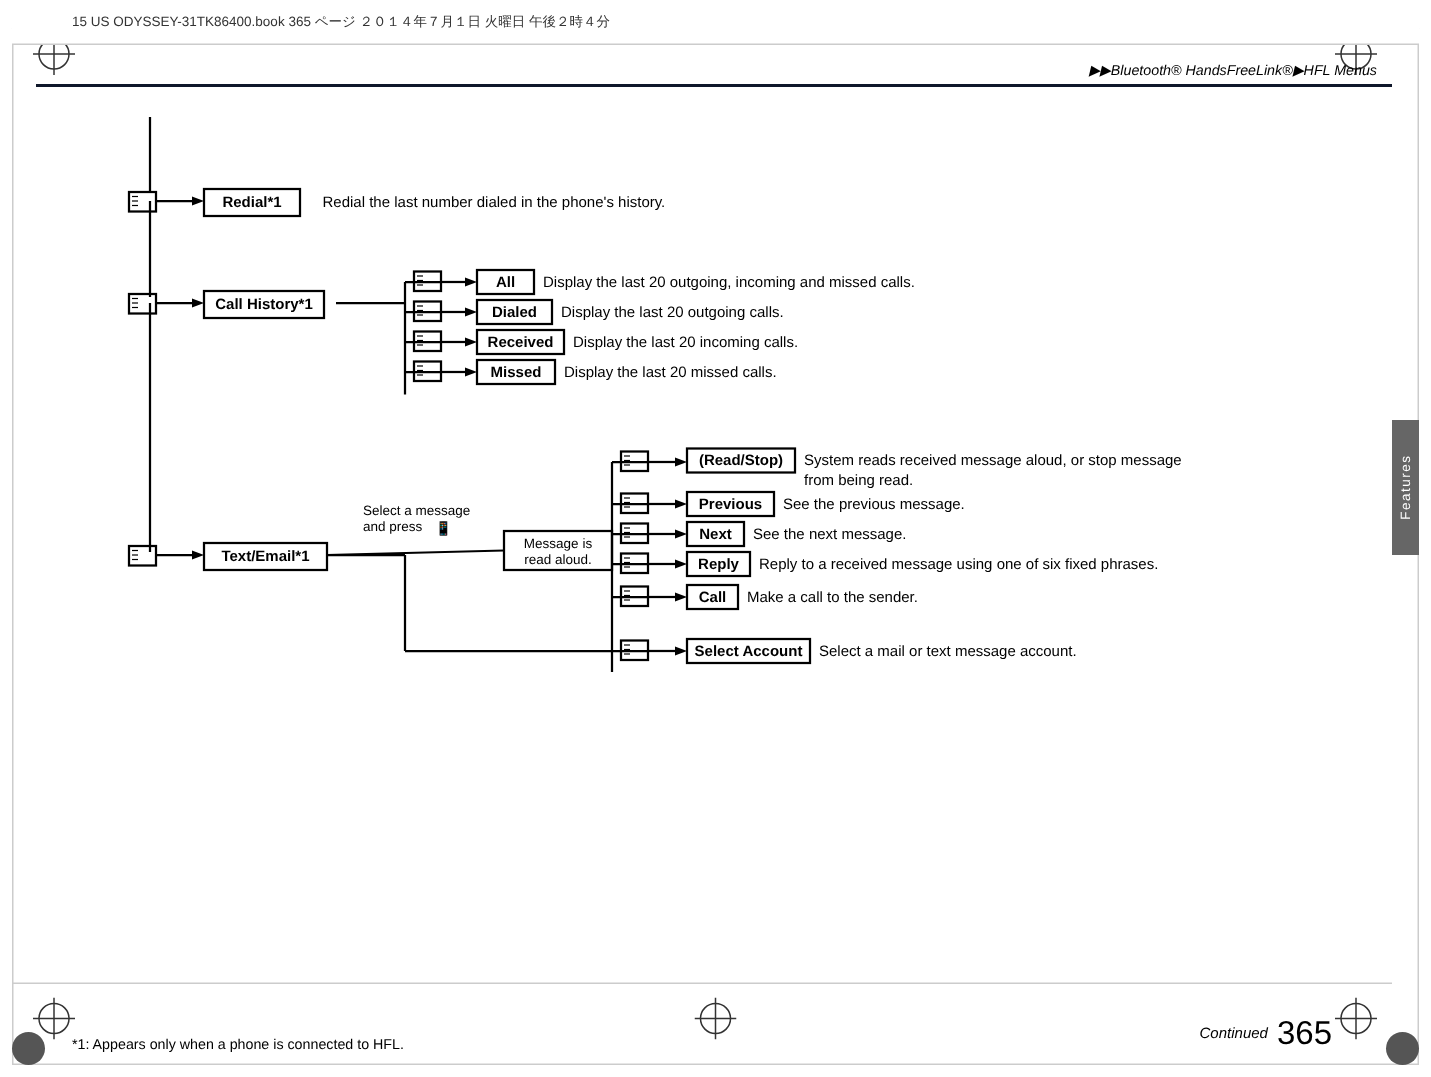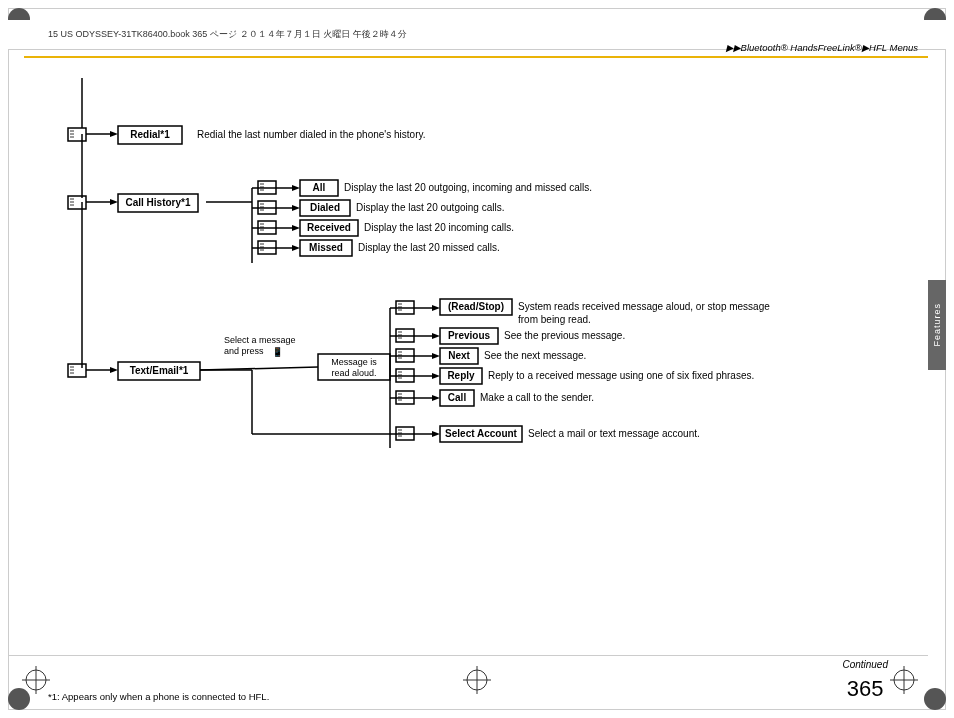--- a/index.html
+++ b/index.html
@@ -33,21 +33,21 @@
       background: #555;
     }
     .corner-circle.tl { top: 8px; left: 8px; }
     .corner-circle.tr { top: 8px; right: 8px; }
     .corner-circle.bl { bottom: 8px; left: 8px; }
     .corner-circle.br { bottom: 8px; right: 8px; }
 
     
     .top-header {
       position: absolute;
-      top: 20px;
+      top: 0;
       left: 8px;
       right: 8px;
       height: 30px;
       background: #fff;
       border-bottom: 1px solid #ccc;
       display: flex;
       align-items: center;
       padding: 0 40px;
       font-size: 9px;
       color: #333;
@@ -78,34 +78,34 @@
     .page-title-bar {
       position: absolute;
       top: 38px;
       left: 8px;
       right: 26px;
       height: 20px;
       display: flex;
       justify-content: flex-end;
       align-items: center;
       padding-right: 10px;
-      border-bottom: 2px solid #eab308;
+      border-bottom: 2px solid #0f172a;
       font-size: 9.5px;
       font-style: italic;
       margin-left: 16px;
     }
 
     
     .main-content {
       position: absolute;
       top: 58px;
       left: 8px;
       right: 26px;
       bottom: 60px;
-      padding: 10px 24px;
+      padding: 10px 42px;
     }
 
     
     .footer {
       position: absolute;
       bottom: 8px;
       left: 8px;
       right: 26px;
       height: 55px;
       border-top: 1px solid #ccc;
@@ -117,21 +117,20 @@
 
     .footer-note {
       flex: 1;
     }
 
     .footer-page {
       display: flex;
       align-items: center;
       gap: 6px;
       font-size: 11px;
-      flex-direction: column;
     }
     .page-number {
       font-size: 22px;
       font-weight: normal;
     }
     .continued-text {
       font-size: 10px;
       font-style: italic;
     }
   </style>

